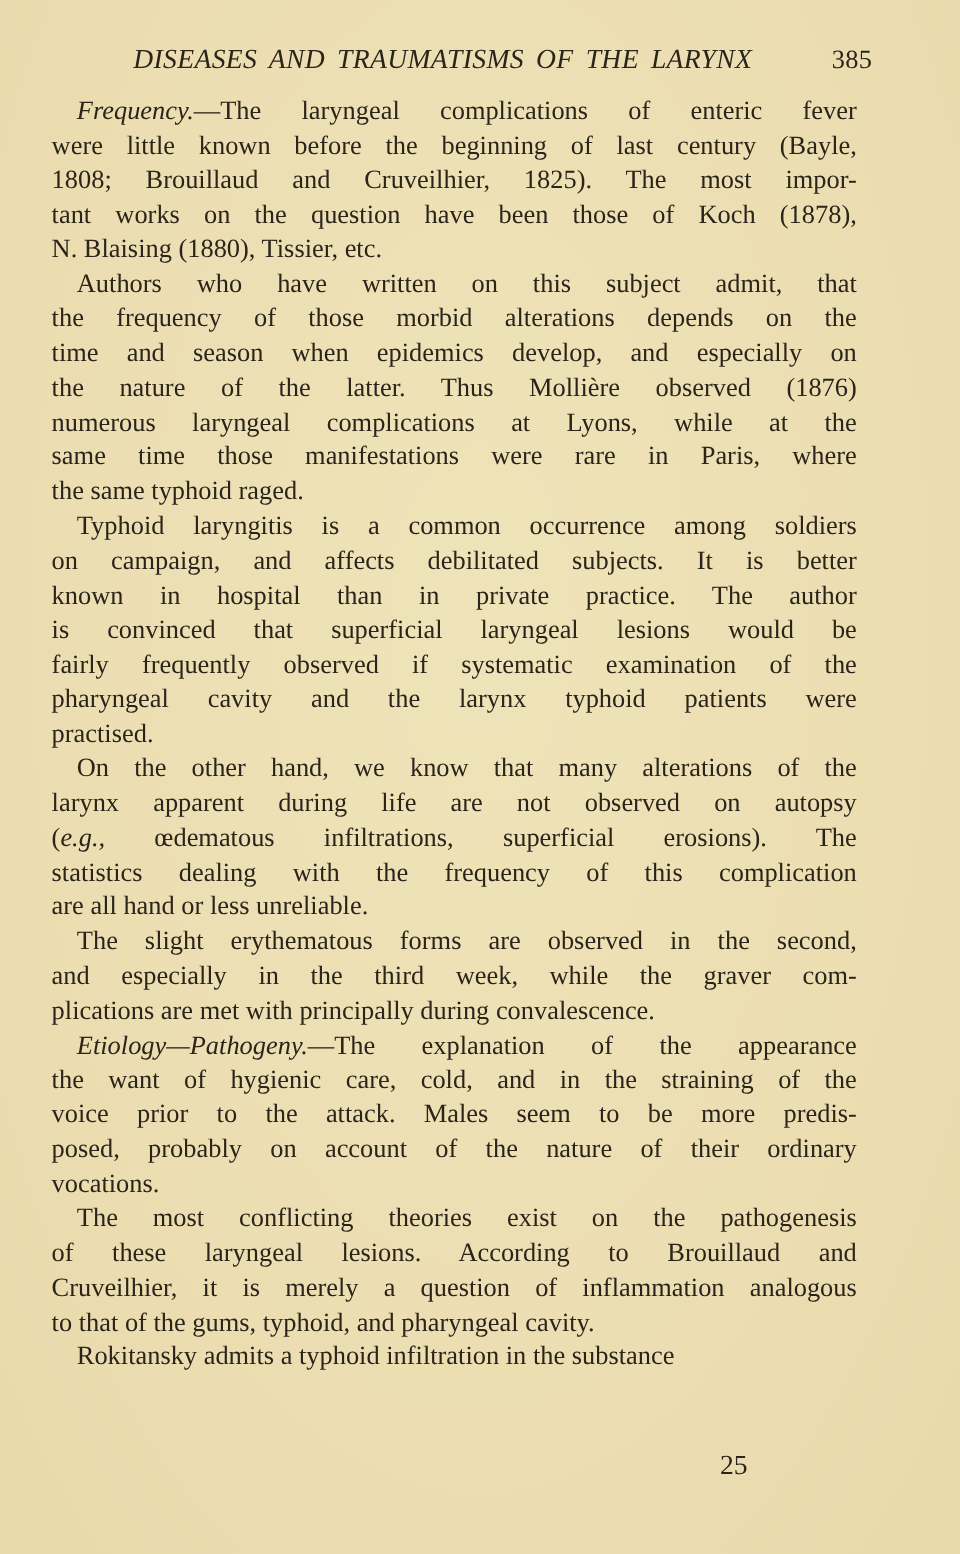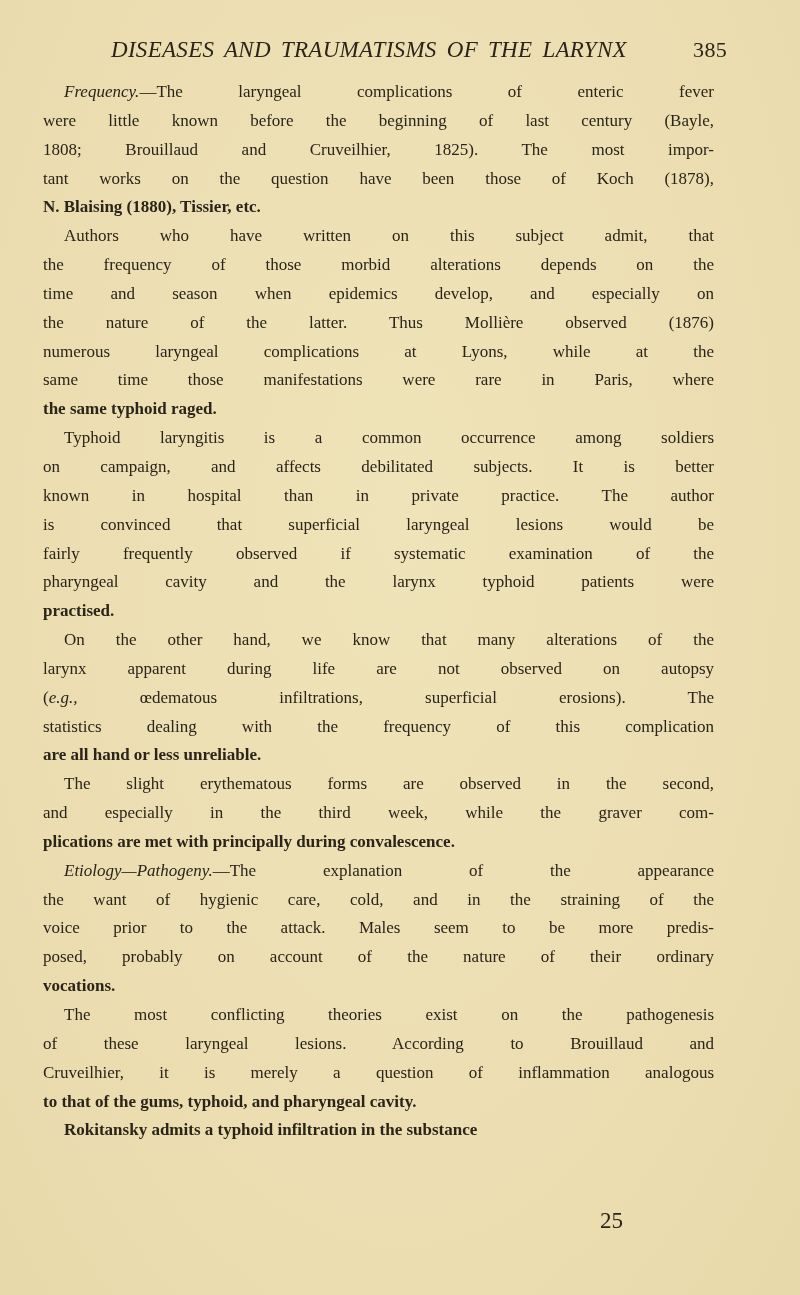--- a/index.html
+++ b/index.html
@@ -40,33 +40,32 @@
       word-spacing: 4px;
     }
     .running-head .num {
       font-size: 22px;
     }
     .body-text {
       position: absolute;
       left: 43px;
       top: 78px;
       width: 671px;
-      font-size: 17px;
+      font-size: 22px;
       line-height: 28.85px;
     }
     .line {
       display: block;
       height: 28.85px;
       white-space: nowrap;
       text-align: justify;
       text-align-last: justify;
     }
     .line.last {
       text-align-last: left;
-      font-weight: bold;
     }
     .line.indent {
       padding-left: 21px;
     }
     .it {
       font-style: italic;
     }
     .folio {
       position: absolute;
       top: 1208px;

